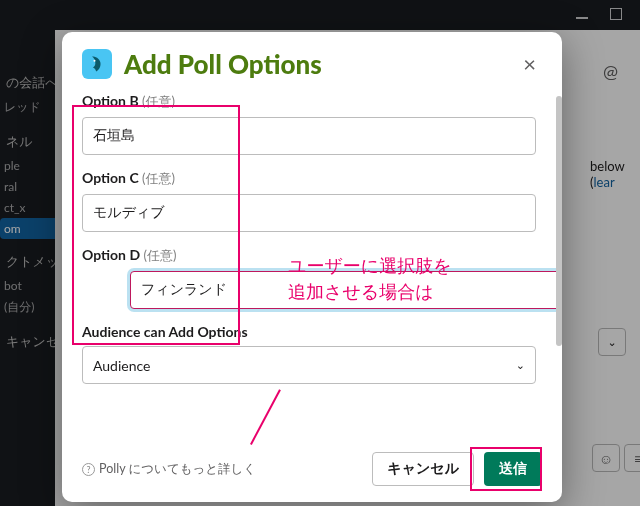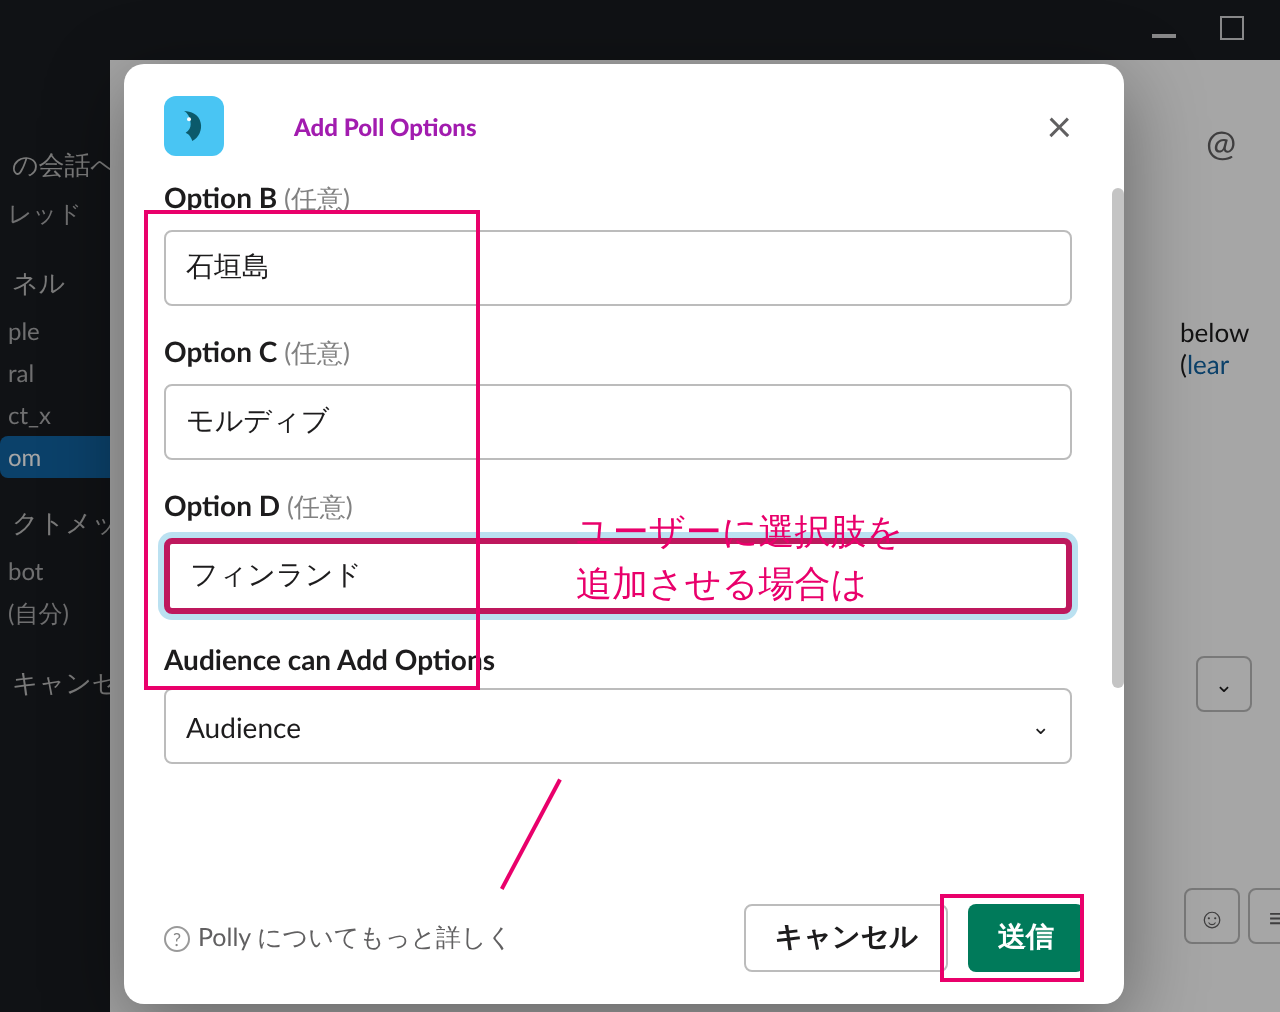--- a/index.html
+++ b/index.html
@@ -26,32 +26,32 @@
   .rightstrip .emoji { position: absolute; bottom: 18px; right: 20px; width: 28px; height: 28px; border: 1px solid #bbb; border-radius: 4px; display:flex; align-items:center; justify-content:center; color:#616061; font-size:14px;}
   .rightstrip .flash { position: absolute; bottom: 18px; right: -12px; width: 28px; height: 28px; border: 1px solid #bbb; border-radius: 4px; display:flex; align-items:center; justify-content:center; color:#616061; font-size:14px;}
   .whiteback { position:absolute; left:55px; top:30px; right:0; bottom:0; background:#fff; }
 
   
   .overlay { position: absolute; inset: 0; background: rgba(0,0,0,0.35); }
   .modal { position: absolute; left: 62px; top: 32px; width: 500px; height: 470px; background: #fff; border-radius: 10px; box-shadow: 0 10px 40px rgba(0,0,0,.4); display: flex; flex-direction: column; }
   .m-header { display: flex; align-items: center; padding: 16px 20px 12px 20px; }
   .m-header .appicon { width: 30px; height: 30px; border-radius: 6px; background: #49c5f3; display:flex; align-items:center; justify-content:center; margin-right: 12px; }
   .m-header .appicon svg { width: 20px; height: 20px; }
-  .m-header h1 { font-size: 12px; font-weight: 900; color: #a21caf; flex: 1; margin-left: 23px; }
+  .m-header h1 { font-size: 26px; font-weight: 900; color: #4d7c0f; flex: 1; }
   .m-header .close { font-size: 22px; color: #616061; cursor: pointer; padding: 2px 6px; line-height: 1; }
 
   .m-body { flex: 1; overflow: hidden; position: relative; }
   .m-body-inner { position:absolute; inset:0 6px 0 0; overflow:hidden; padding: 0 20px 4px 20px; }
   .scrollbar { position:absolute; right:0; top:4px; width:6px; height:250px; background:#c4c4c4; border-radius:3px; }
 
   .field { margin-bottom: 14px; }
   .field label { display: block; font-size: 14px; font-weight: 700; color: #1d1c1d; margin-bottom: 6px; }
   .field label .opt { color: #818181; font-weight: 400; font-size: 13px; }
   .field input, .field .select { width: 100%; height: 38px; border: 1px solid #bcbcbc; border-radius: 4px; padding: 0 10px; font-size: 14px; color: #1d1c1d; background:#fff; }
-  .field.focused input { border: 3px solid #be185d; box-shadow: 0 0 0 3px rgba(29,155,209,.3); }
+  .field.focused input { border: 1px solid #be185d; box-shadow: 0 0 0 3px rgba(29,155,209,.3); margin-left: 48px; }
   .field .select { display:flex; align-items:center; justify-content:space-between; cursor:pointer; }
   .chev { font-size: 11px; color:#1d1c1d; }
 
   .m-footer { display:flex; align-items:center; padding: 10px 20px 16px 20px; gap: 10px; border-top: 0; }
   .m-footer .more { flex:1; font-size: 12.5px; color: #616061; display:flex; align-items:center; gap:4px; }
   .m-footer .more .q { display:inline-flex; width:13px; height:13px; border:1px solid #9a9a9a; border-radius:50%; align-items:center; justify-content:center; font-size:9px; color:#888;}
   .btn { height: 34px; padding: 0 14px; border-radius: 4px; font-size: 14px; font-weight: 700; cursor: pointer; border:1px solid transparent; }
   .btn.secondary { background:#fff; border-color:#bcbcbc; color:#1d1c1d; }
   .btn.primary { background:#007a5a; color:#fff; }
 

